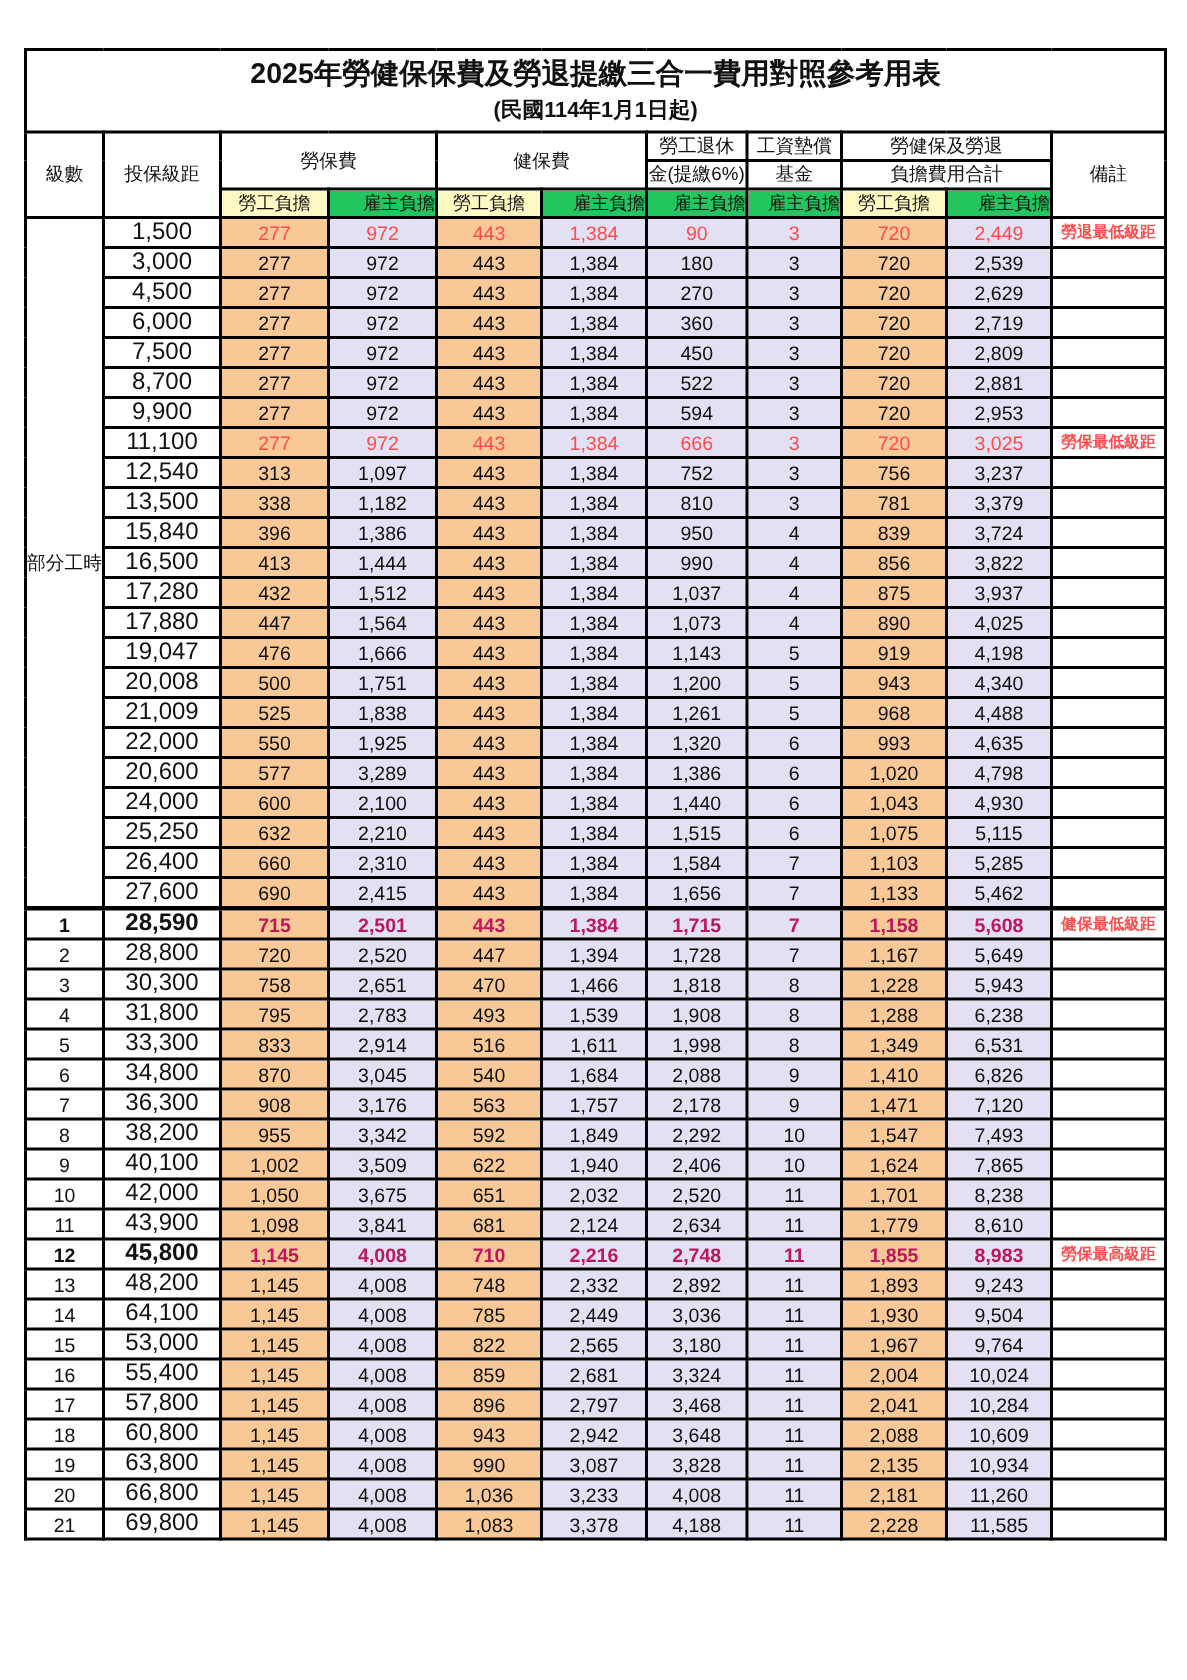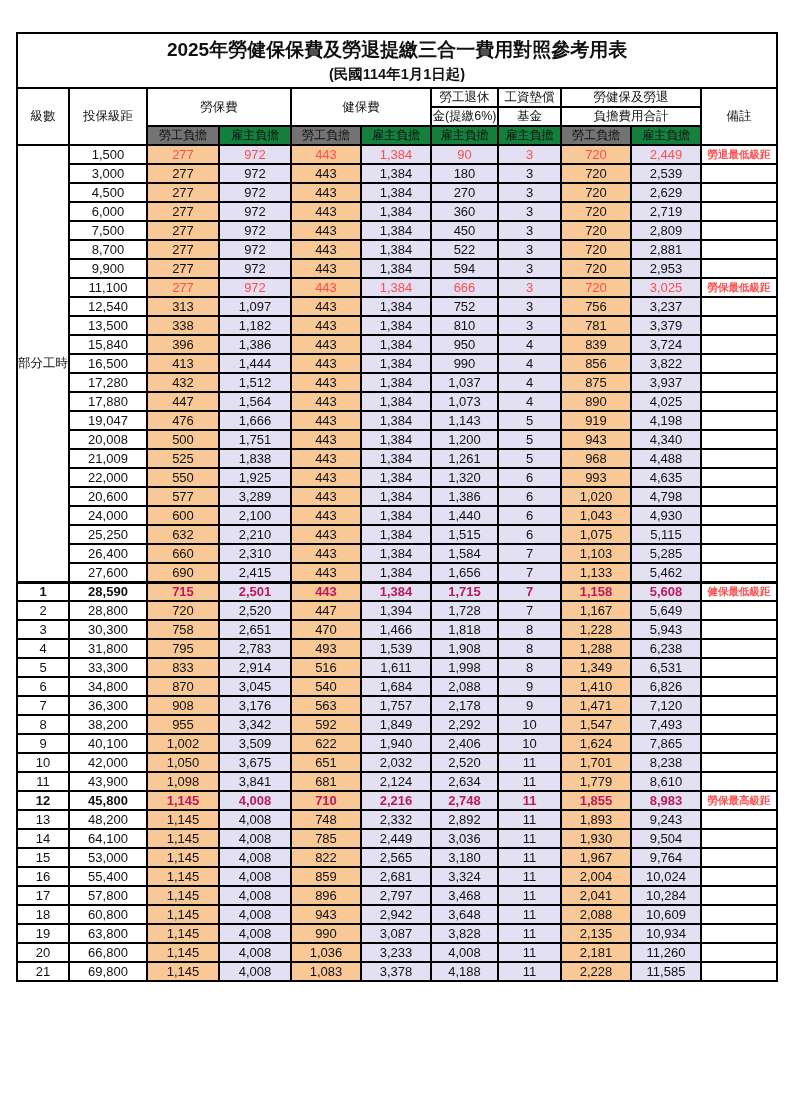--- a/index.html
+++ b/index.html
@@ -24,29 +24,29 @@
     overflow: hidden;
     font-weight: normal;
   }
   
   .title-cell { height: 53px; padding: 2px 0; margin-left: 22px; }
   .title-line1 { font-size: 19px; font-weight: bold; line-height: 27px; }
   .title-line2 { font-size: 14.5px; font-weight: bold; line-height: 22px; }
   
   tr.h1 th, tr.h2 th { height: 18px; font-size: 12.5px; }
   tr.h3 th { height: 18px; font-size: 12px; }
-  th.emp-h { background: #737373; }
-  th.er-h  { background: #15803d; }
+  th.emp-h { background: #fef9c3; }
+  th.er-h  { background: #22c55e; text-align: right; }
   
   tbody td { height: 19px; font-size: 13px; }
   td.emp { background: #F9C897; }
   td.er  { background: #E2E0F2; }
   td.level { font-size: 13px; }
   td.parttime { font-size: 12.5px; letter-spacing: 0; }
-  td.bracket { font-size: 13px; }
+  td.bracket { font-size: 16px; }
   td.note { font-size: 10.5px; font-weight: bold; color: #FF4D4D; font-family: Liberation Serif, serif; }
   tr.red td.v { color: #FF4D4D; }
   tr.redbold td.v { color: #be185d; font-weight: bold; }
   tr.redbold td.bracket, tr.redbold td.level { font-weight: bold; }
   tr.section-start td { border-top: 3px solid #000; }
 </style>
 </head>
 <body>
 
 <table class="premium">

